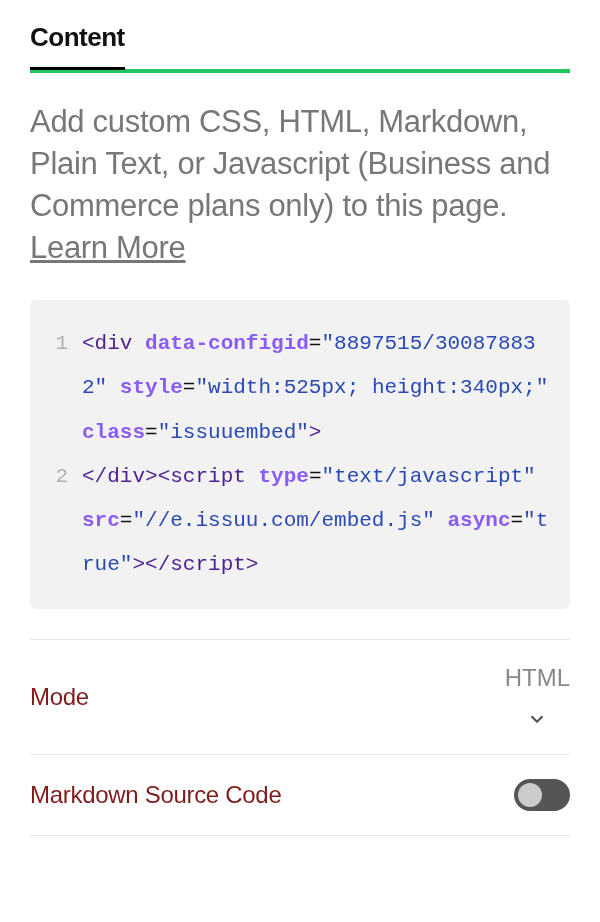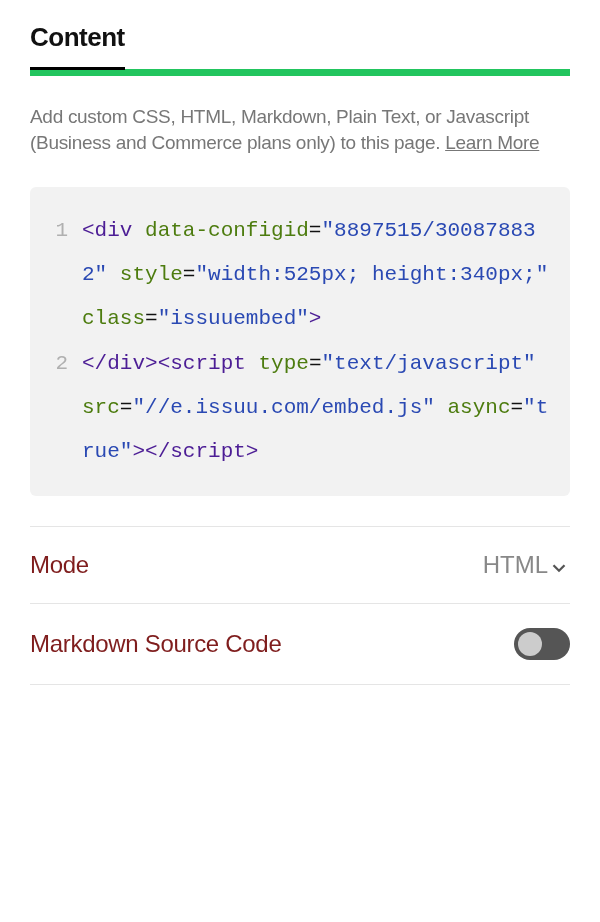--- a/index.html
+++ b/index.html
@@ -5,35 +5,35 @@
   * { box-sizing: border-box; margin: 0; padding: 0; }
   body {
     width: 600px;
     height: 922px;
     font-family: -apple-system, BlinkMacSystemFont, "Segoe UI", Helvetica, Arial, sans-serif;
     background: #fff;
     color: #111;
     padding: 0 30px;
   }
   .tab-bar {
-    border-bottom: 7px solid #22c55e;
+    border-bottom: 4px solid #22c55e;
     margin-top: 10px;
   }
   .tab {
     display: inline-block;
     font-size: 26px;
     font-weight: 700;
     padding: 12px 0 14px 0;
     border-bottom: 3px solid #000;
     margin-bottom: -1px;
     letter-spacing: -0.5px;
   }
   .description {
     margin-top: 28px;
-    font-size: 19px;
+    font-size: 31px;
     line-height: 1.35;
     color: #777;
     letter-spacing: -0.3px;
   }
   .description a {
     color: #777;
     text-decoration: underline;
   }
   .code-block {
     margin-top: 32px;
@@ -52,37 +52,37 @@
     flex-shrink: 0;
     padding-right: 14px;
     user-select: none;
   }
   .code-content {
     flex: 1;
     white-space: pre-wrap;
     word-break: break-all;
   }
   .c-tag   { color: #4c1d95; }
-  .c-attr  { color: #4d7c0f; }
+  .c-attr  { color: #8b5cf6; font-weight: bold; }
   .c-eq    { color: #111; }
   .c-str   { color: #2a49b3; }
   .row {
     display: flex;
     align-items: center;
     justify-content: space-between;
     padding: 24px 0;
     border-bottom: 1px solid #e5e5e5;
   }
   .row:first-of-type { border-top: 1px solid #e5e5e5; }
   .row-label {
     font-size: 24px;
     color: #7f1d1d;
     letter-spacing: -0.3px;
   }
-  .mode-right { display: flex; align-items: flex-end; gap: 0; }
+  .mode-right { display: flex; align-items: center; gap: 16px; flex-direction: column; }
   .mode-value {
     font-size: 24px;
     color: #888;
   }
   .chevron {
     width: 22px;
     height: 22px;
     color: #555;
   }
   .toggle {

